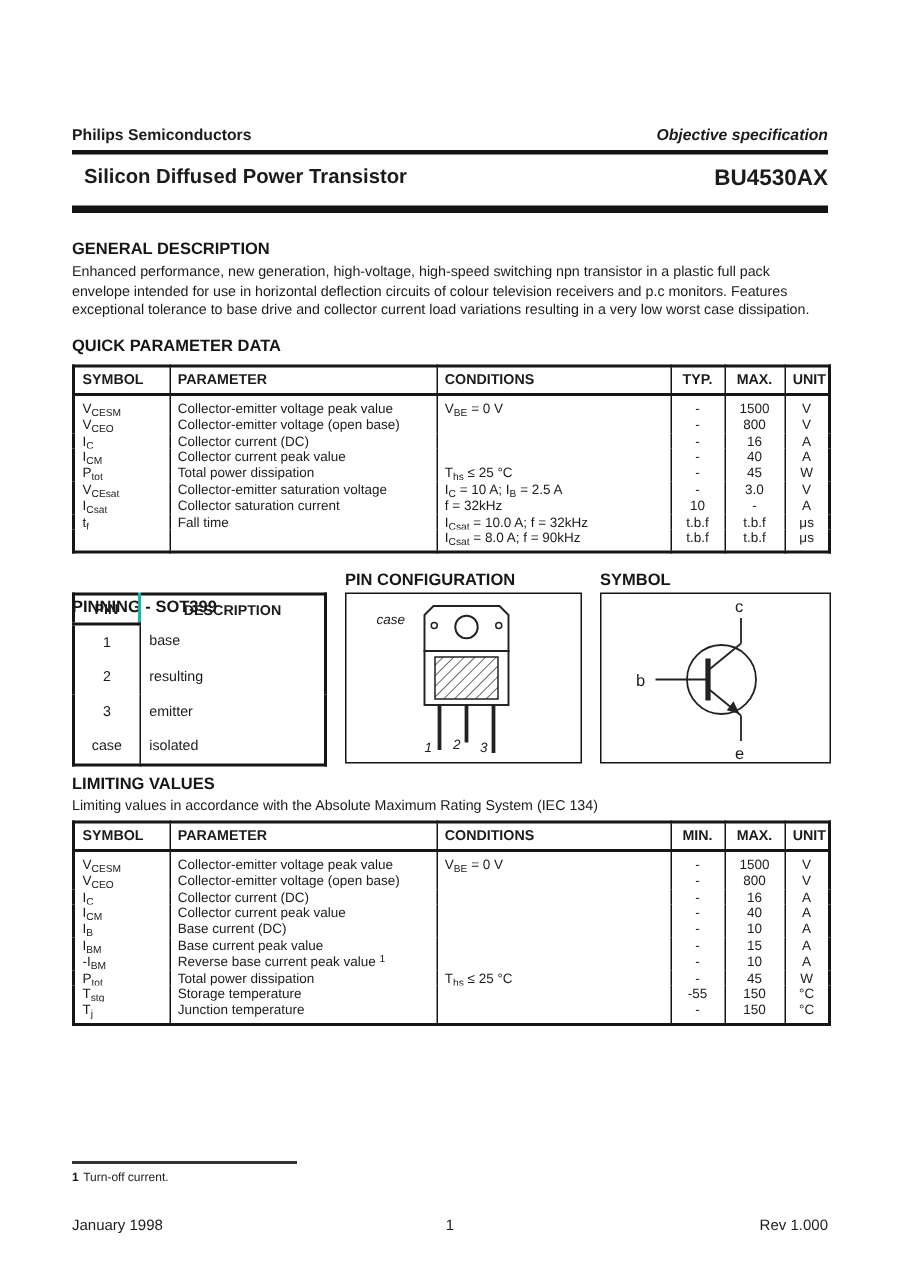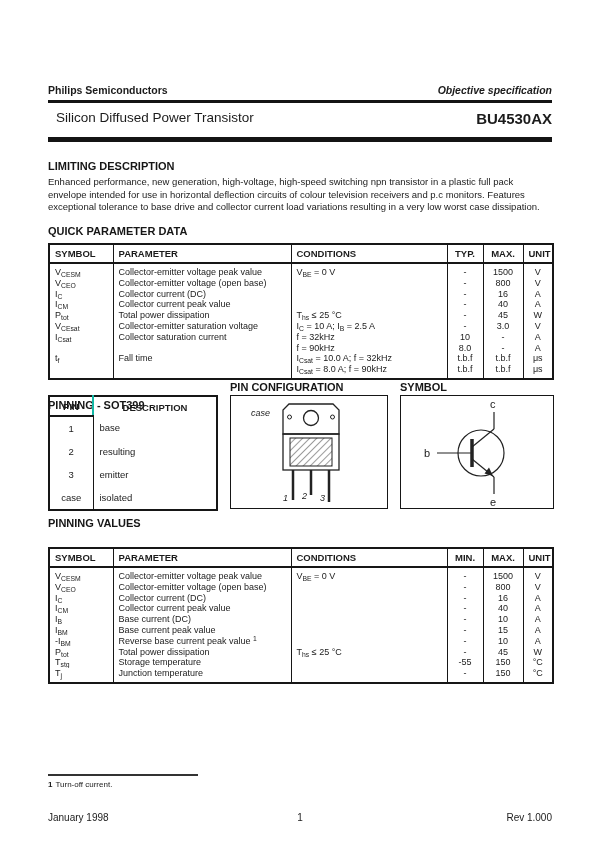--- a/index.html
+++ b/index.html
@@ -10,21 +10,21 @@
     overflow:hidden;
   }
   .abs { position:absolute; }
   sub { font-size:6.8px; vertical-align:-2px; line-height:0; }
   sup { font-size:6.8px; vertical-align:3px; line-height:0; }
 
   
   .hdr-left  { left:48px; top:84px;  font-size:10.5px; font-weight:bold; }
   .hdr-right { right:48px; top:84px; font-size:10.5px; font-weight:bold;font-style:italic; }
   .rule-thin  { left:48px; right:48px; top:100px; height:3px; background:#141414; }
-  .title { left:56px; top:110px; font-size:13.5px; font-weight:normal; }
+  .title { left:56px; top:110px; font-size:13.5px; font-weight:bold; }
   .part  { right:48px; top:110px; font-size:15px; font-weight:bold; }
   .rule-thick { left:48px; right:48px; top:137px; height:5px; background:#141414; }
 
   h2.sec { margin:0; font-size:11px; font-weight:bold; color:#161616; }
   .s-gd    { left:48px;  top:160px; }
   .s-qrd   { left:48px;  top:225px; }
   .s-pin   { left:48px;  top:399px; }
   .s-pincfg{ left:230px; top:381px; }
   .s-sym   { left:400px; top:381px; }
   .s-lv    { left:48px;  top:517px; }
@@ -77,21 +77,21 @@
 
 <div class="page">
 
   <div class="abs hdr-left">Philips Semiconductors</div>
   <div class="abs hdr-right">Objective specification</div>
   <div class="abs rule-thin"></div>
   <div class="abs title">Silicon Diffused Power Transistor</div>
   <div class="abs part">BU4530AX</div>
   <div class="abs rule-thick"></div>
 
-  <h2 class="abs sec s-gd">LIMITING DESCRIPTION</h2>
+  <h2 class="abs sec s-gd">GENERAL DESCRIPTION</h2>
   <p class="abs gd-text" style="margin:0">Enhanced performance, new generation, high-voltage, high-speed switching npn transistor in a plastic full pack envelope intended for use in horizontal deflection circuits of colour television receivers and p.c monitors. Features exceptional tolerance to base drive and collector current load variations resulting in a very low worst case dissipation.</p>
 
   <h2 class="abs sec s-qrd">QUICK PARAMETER DATA</h2>
   <table class="spec qrd">
     <colgroup>
         <col class="c1">
         <col class="c2">
         <col class="c3">
         <col class="c4">
         <col class="c5">
@@ -154,28 +154,20 @@
           <td>I<sub>C</sub> = 10 A; I<sub>B</sub> = 2.5 A</td>
           <td>-</td>
           <td>3.0</td>
           <td>V</td>
         </tr>
         <tr>
           <td>I<sub>Csat</sub></td>
           <td>Collector saturation current</td>
           <td>f = 32kHz</td>
           <td>10</td>
-          <td>-</td>
-          <td>A</td>
-        </tr>
-        <tr>
-          <td></td>
-          <td></td>
-          <td>f = 90kHz</td>
-          <td>8.0</td>
           <td>-</td>
           <td>A</td>
         </tr>
         <tr>
           <td>t<sub>f</sub></td>
           <td>Fall time</td>
           <td>I<sub>Csat</sub> = 10.0 A; f = 32kHz</td>
           <td>t.b.f</td>
           <td>t.b.f</td>
           <td>μs</td>
@@ -257,21 +249,22 @@
       <line x1="93" y1="33" x2="93" y2="16" stroke="#222" stroke-width="1.2"></line>
       <line x1="71" y1="63" x2="93" y2="81" stroke="#222" stroke-width="1.2"></line>
       <polygon points="92,80 83.5,77.5 88,71.5" fill="#222"></polygon>
       <line x1="93" y1="81" x2="93" y2="98" stroke="#222" stroke-width="1.2"></line>
       <text x="23" y="61" class="term-label">b</text>
       <text x="89" y="12" class="term-label">c</text>
       <text x="89" y="110" class="term-label">e</text>
     </svg>
   </div>
 
-  <h2 class="abs sec s-lv">PINNING VALUES</h2>
+  <h2 class="abs sec s-lv">LIMITING VALUES</h2>
+  <div class="abs lv-sub">Limiting values in accordance with the Absolute Maximum Rating System (IEC 134)</div>
   <table class="spec lv">
     <colgroup>
         <col class="c1">
         <col class="c2">
         <col class="c3">
         <col class="c4">
         <col class="c5">
         <col class="c6">
       </colgroup>
     <thead>

